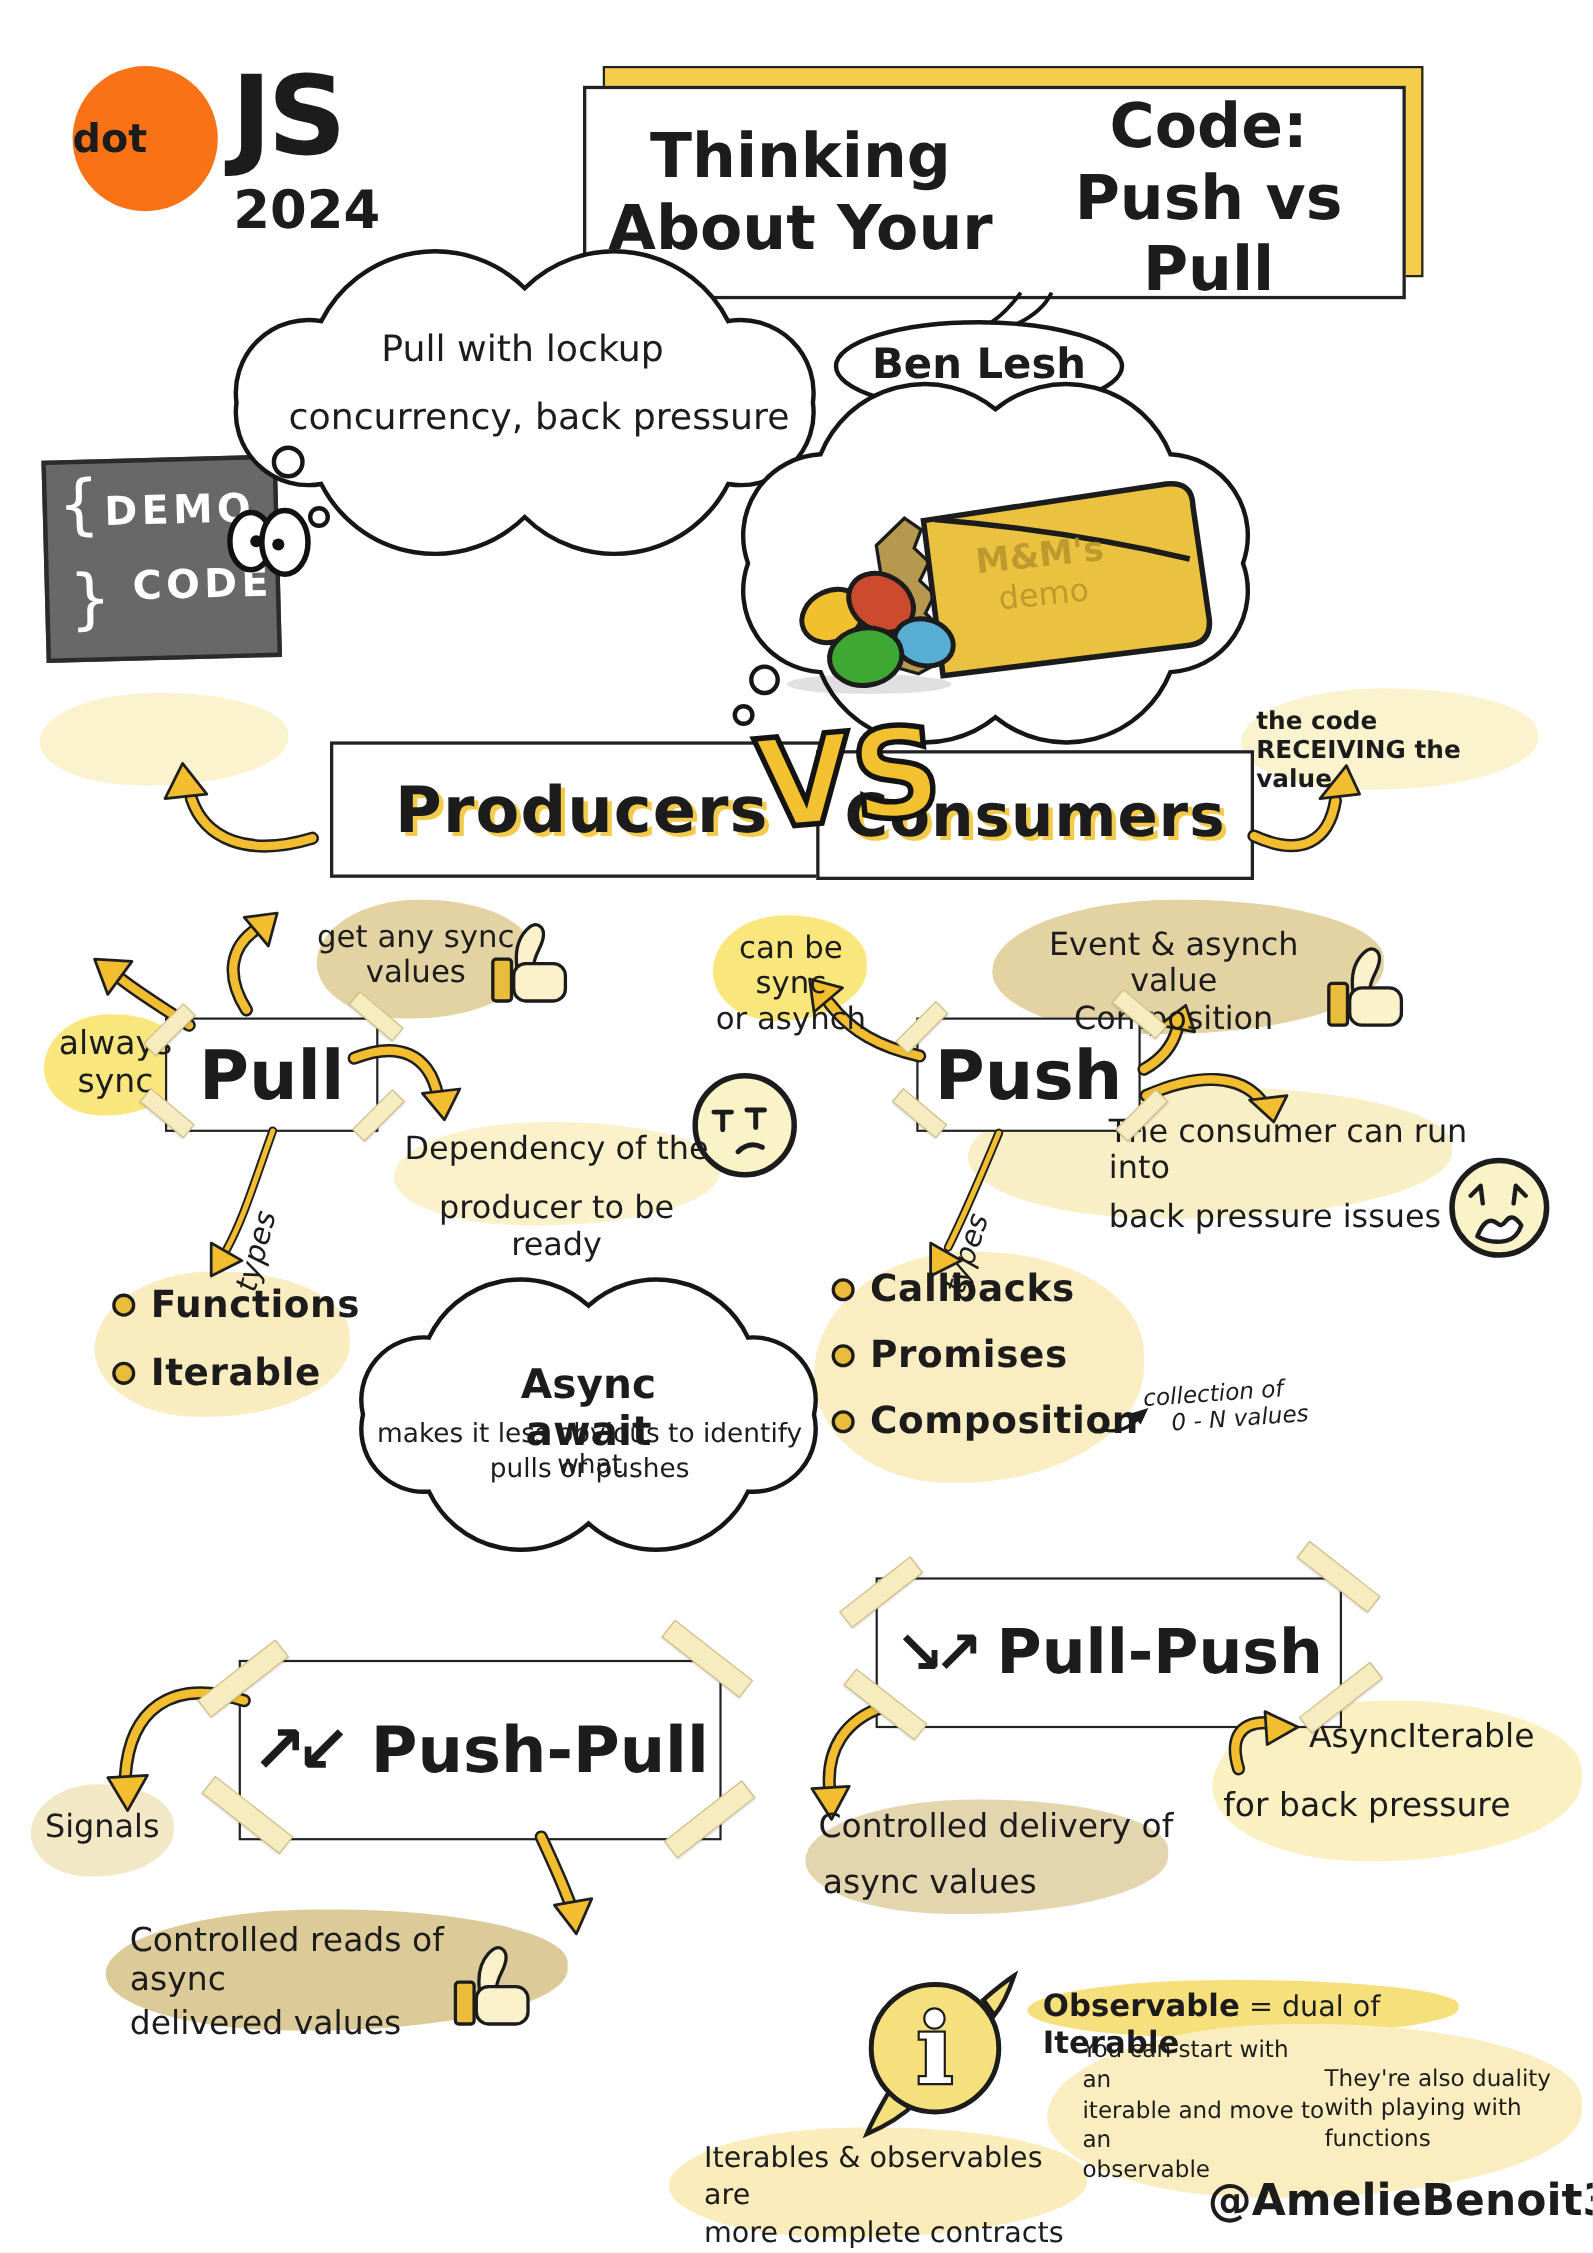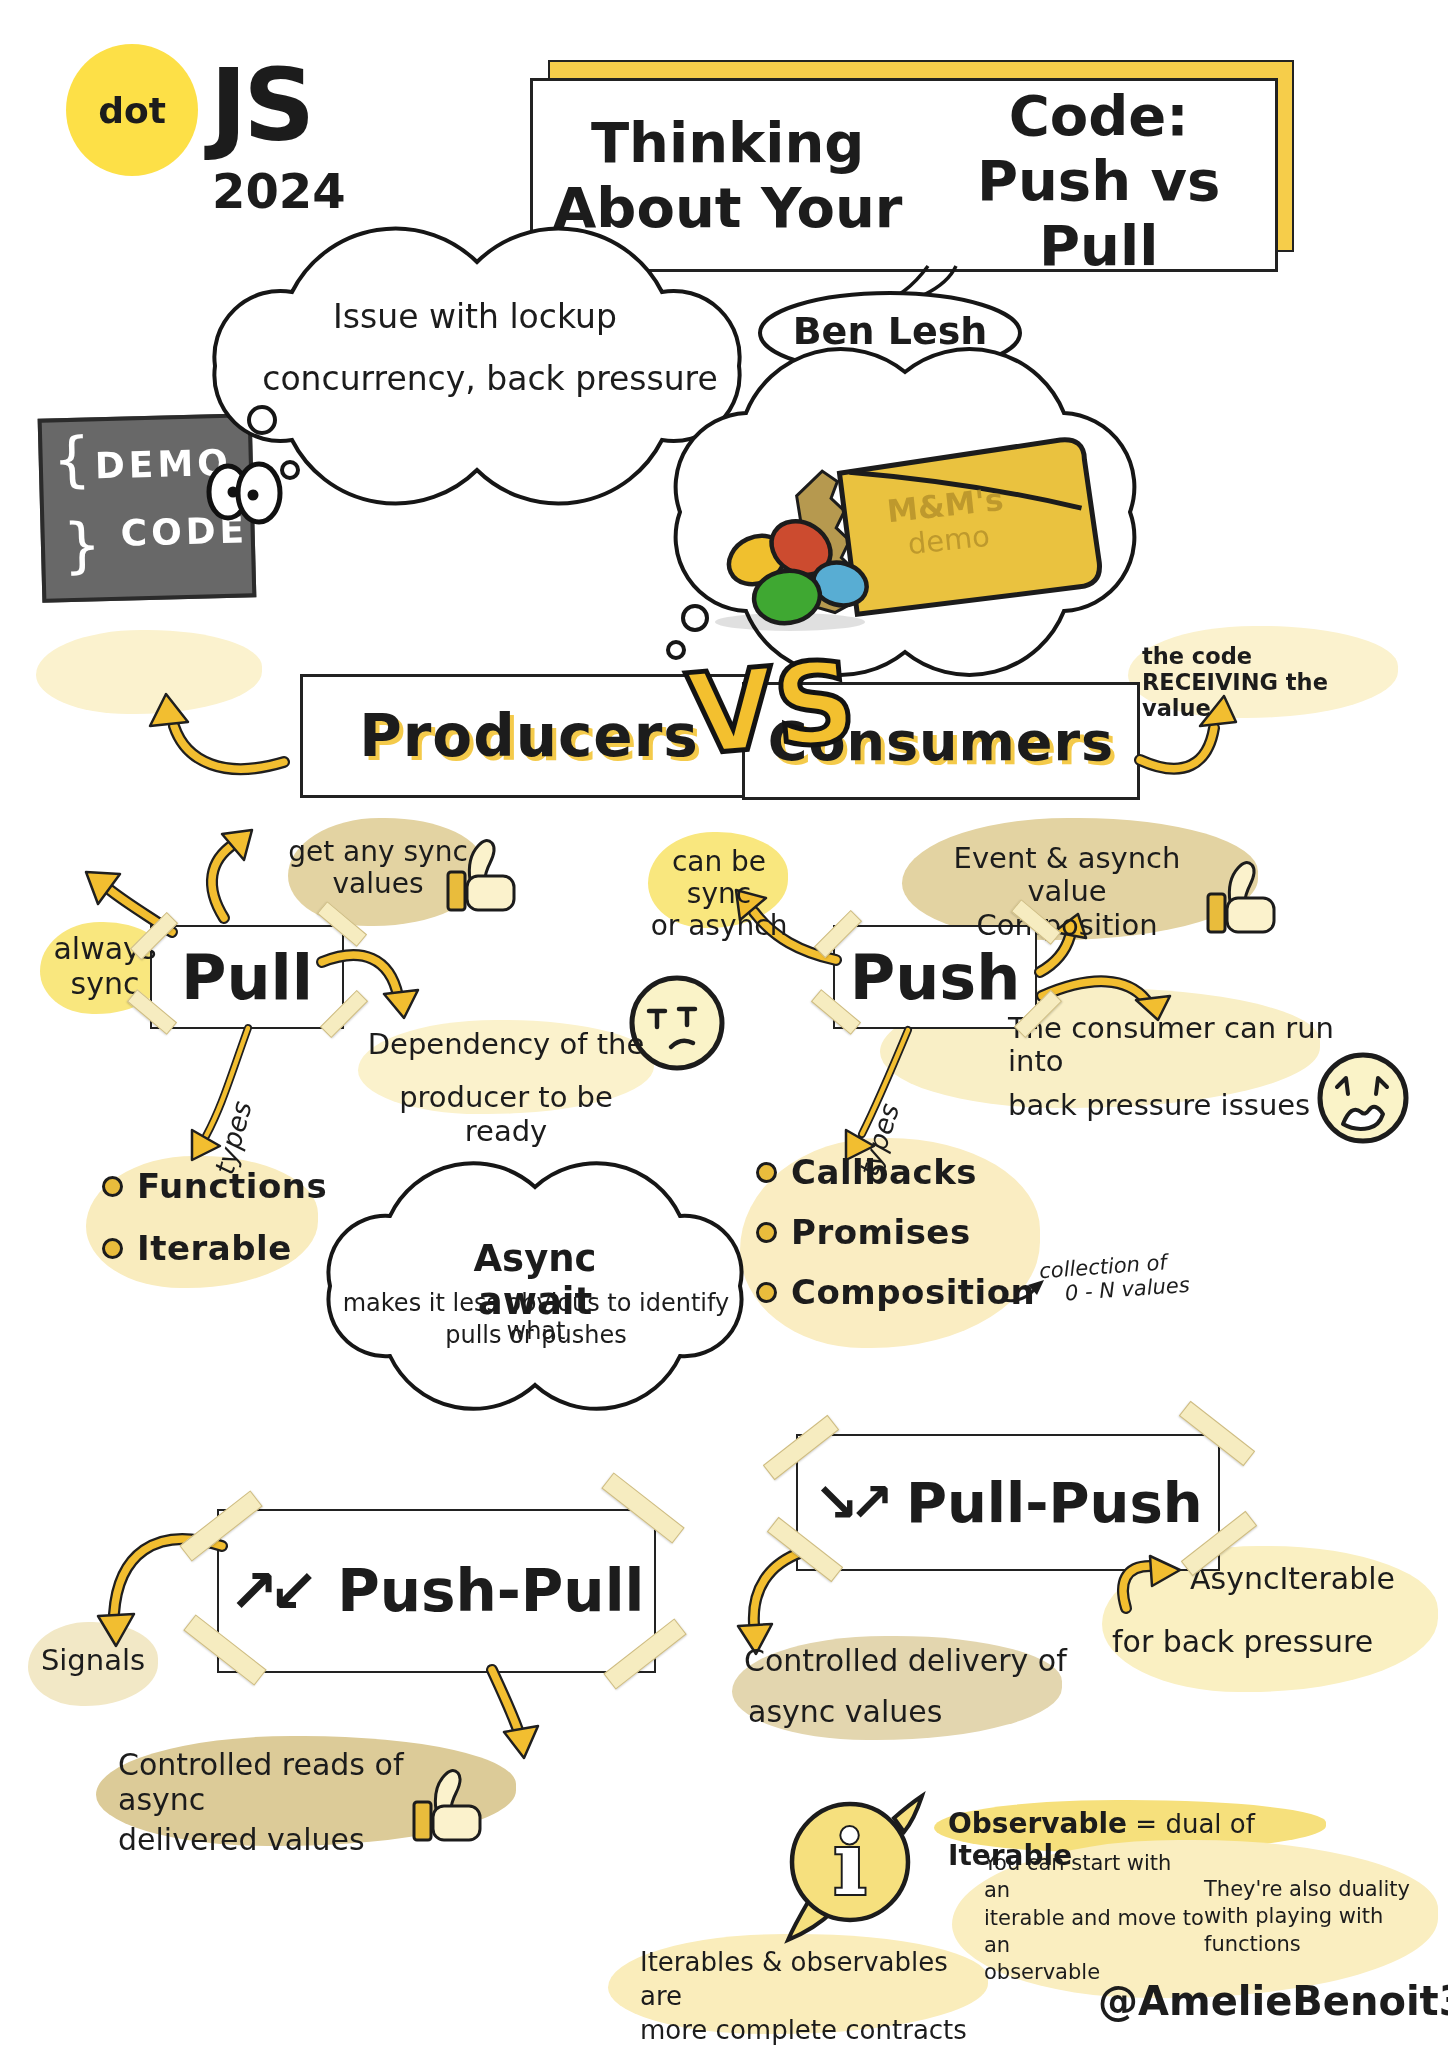--- a/index.html
+++ b/index.html
@@ -225,29 +225,29 @@
   <div class="tape" style="left:1012px;top:1006px;width:50px;height:14px;transform:rotate(-45deg)"></div>
   <div class="tape" style="left:176px;top:1516px;width:88px;height:18px;transform:rotate(-38deg)"></div>
   <div class="tape" style="left:598px;top:1498px;width:88px;height:18px;transform:rotate(38deg)"></div>
   <div class="tape" style="left:180px;top:1640px;width:88px;height:18px;transform:rotate(38deg)"></div>
   <div class="tape" style="left:600px;top:1644px;width:88px;height:18px;transform:rotate(-38deg)"></div>
   <div class="tape" style="left:760px;top:1438px;width:80px;height:17px;transform:rotate(-38deg)"></div>
   <div class="tape" style="left:1176px;top:1424px;width:80px;height:17px;transform:rotate(38deg)"></div>
   <div class="tape" style="left:764px;top:1540px;width:80px;height:17px;transform:rotate(38deg)"></div>
   <div class="tape" style="left:1178px;top:1534px;width:80px;height:17px;transform:rotate(-38deg)"></div>
 
-  <div class="abs" style="left:66px;top:44px;width:132px;height:132px;border-radius:50%;background:#fde047;z-index:3;display:flex;align-items:center;justify-content:center">
+  <div class="abs" style="left:66px;top:60px;width:132px;height:132px;border-radius:50%;background:#f97316;z-index:3;display:flex;align-items:center;justify-content:flex-start">
     <span style="font-size:36px;font-weight:bold">dot</span>
   </div>
   <div class="txt" style="left:210px;top:48px;font-size:100px;font-weight:bold;letter-spacing:-4px">JS</div>
   <div class="txt" style="left:212px;top:164px;font-size:48px;font-weight:bold">2024</div>
 
   <div class="txt ctr" style="left:760px;top:310px;width:260px;font-size:38px;font-weight:bold">Ben Lesh</div>
 
-  <div class="txt ctr" style="left:270px;top:298px;width:410px;font-size:33px">Issue with lockup</div>
+  <div class="txt ctr" style="left:270px;top:298px;width:410px;font-size:33px">Pull with lockup</div>
   <div class="txt ctr" style="left:245px;top:360px;width:490px;font-size:33px">concurrency, back pressure</div>
 
   <div class="abs" style="left:40px;top:416px;width:206px;height:176px;background:#686868;border:4px solid #2b2b2b;transform:rotate(-1.5deg);z-index:1;color:#fff">
     <span class="abs" style="left:10px;top:2px;font-size:60px">{</span>
     <span class="abs" style="left:52px;top:24px;font-size:36px;font-weight:bold;letter-spacing:4px">DEMO</span>
     <span class="abs" style="left:76px;top:92px;font-size:36px;font-weight:bold;letter-spacing:4px">CODE</span>
     <span class="abs" style="left:18px;top:88px;font-size:60px">}</span>
   </div>
 
   <div class="txt ctr" style="left:862px;top:488px;width:170px;transform:rotate(-6deg);color:#B7932A;opacity:.85">

